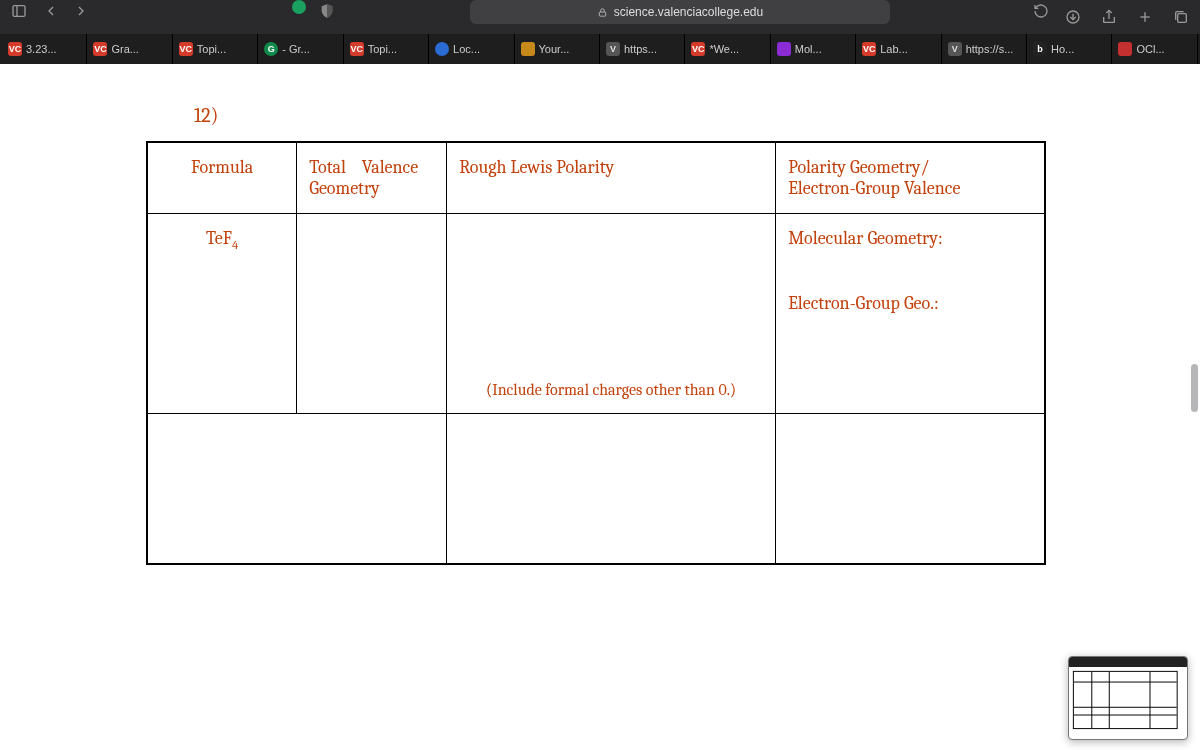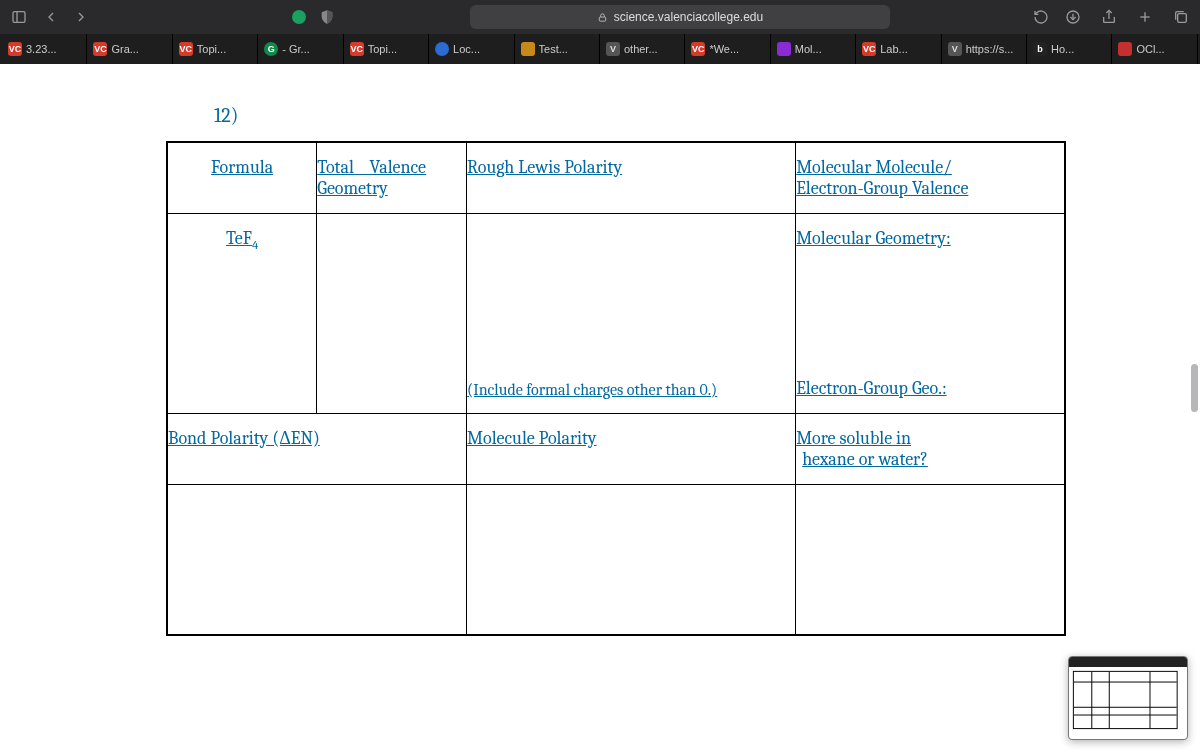--- a/index.html
+++ b/index.html
@@ -9,21 +9,20 @@
     width: 1200px;
     height: 750px;
     overflow: hidden;
     position: relative;
   }
   
   .top-chrome {
     height: 34px;
     background: #2a2a2c;
     display: flex;
-    align-items: center;
     padding: 0 8px;
     gap: 10px;
     color: #ccc;
   }
   .chrome-btn {
     width: 22px; height: 22px;
     display: flex; align-items: center; justify-content: center;
     color: #999;
   }
   .chrome-btn svg { width: 16px; height: 16px; }
@@ -96,54 +95,53 @@
   
   .page {
     position: relative;
     width: 100%;
     height: calc(100% - 64px);
     background: #fff;
     overflow: hidden;
   }
   .sheet {
     position:absolute;
-    left:166px; top:40px;
+    left:146px; top:40px;
     width:900px;
     font-family: Cambria, Georgia, "Times New Roman", serif;
-    color:#0369a1;
+    color:#c2410c;
   }
   .qnum {
     font-size:20px;
     margin-left:48px;
     margin-bottom:14px;
   }
   table.worksheet {
     border-collapse: collapse;
     width: 100%;
     border: 2.5px solid #000;
   }
   table.worksheet td {
     border: 1.5px solid #000;
-    padding: 14px 0;
+    padding: 14px 12px;
     font-size: 18px;
     vertical-align: top;
-    text-decoration: underline;
   }
   .row-h td { height: 60px; }
   .row-big td { height: 200px; vertical-align: middle;}
   .row-pol td { height: 60px; }
   .row-emp td { height: 150px; }
   .col-a { width: 150px; }
   .col-b { width: 150px; }
   .col-c { width: 330px; }
   .col-d { width: 270px; }
   .cell-center { text-align:center; vertical-align:middle;}
   .sub { font-size:0.7em; vertical-align:sub; }
   .note { font-size:16px; }
-  .geo-stack { display:flex; flex-direction:column; gap:44px; justify-content:space-between; height:100%;}
+  .geo-stack { display:flex; flex-direction:column; gap:44px; justify-content:flex-start; height:100%;}
   
   
   .thumb {
     position:absolute;
     right:12px; bottom:10px;
     width:120px; height:84px;
     border:1px solid #777;
     border-radius:4px;
     background:#fff;
     box-shadow:0 2px 8px rgba(0,0,0,.3);
@@ -268,25 +266,25 @@
     <div class="tab">
       <div class="tab-fav fav-vc">VC</div>
       <span class="tab-label">Topi...</span>
     </div>
     <div class="tab">
       <div class="tab-fav fav-blue"></div>
       <span class="tab-label">Loc...</span>
     </div>
     <div class="tab">
       <div class="tab-fav fav-amber"></div>
-      <span class="tab-label">Test...</span>
+      <span class="tab-label">Your...</span>
     </div>
     <div class="tab">
       <div class="tab-fav fav-v">V</div>
-      <span class="tab-label">other...</span>
+      <span class="tab-label">https...</span>
     </div>
     <div class="tab">
       <div class="tab-fav fav-vc">VC</div>
       <span class="tab-label">*We...</span>
     </div>
     <div class="tab">
       <div class="tab-fav fav-phet"></div>
       <span class="tab-label">Mol...</span>
     </div>
     <div class="tab">
@@ -318,53 +316,41 @@
           <span>Formula</span>
         </td>
         <td class="col-b">
           <div style="white-space:pre;">Total    Valence</div>
           <div>Geometry</div>
         </td>
         <td class="col-c">
           <span>Rough Lewis Polarity</span>
         </td>
         <td class="col-d">
-          <div>Molecular Molecule/</div>
+          <div>Polarity Geometry/</div>
           <div>Electron-Group Valence</div>
         </td>
       </tr>
 
       <tr class="row-big">
         <td class="col-a cell-center">
           <span>TeF</span><span class="sub">4</span>
         </td>
         <td class="col-b"></td>
         <td class="col-c" style="vertical-align:bottom;">
-          <div class="note" style="">(Include formal charges other than 0.)</div>
+          <div class="note" style="text-align:center;">(Include formal charges other than 0.)</div>
         </td>
         <td class="col-d">
           <div class="geo-stack">
             <div>Molecular Geometry:</div>
             <div>Electron-Group Geo.:</div>
           </div>
         </td>
       </tr>
 
-      <tr class="row-pol">
-        <td colspan="2">
-          <span>Bond Polarity (ΔEN)</span>
-        </td>
-        <td>
-          <span>Molecule Polarity</span>
-        </td>
-        <td>
-          <div>More soluble in</div>
-          <div style="margin-left:6px">hexane or water?</div>
-        </td>
-      </tr>
 
       <tr class="row-emp">
         <td colspan="2"></td>
         <td></td>
         <td></td>
       </tr>
     </tbody>
       </table>
   </div>
 

